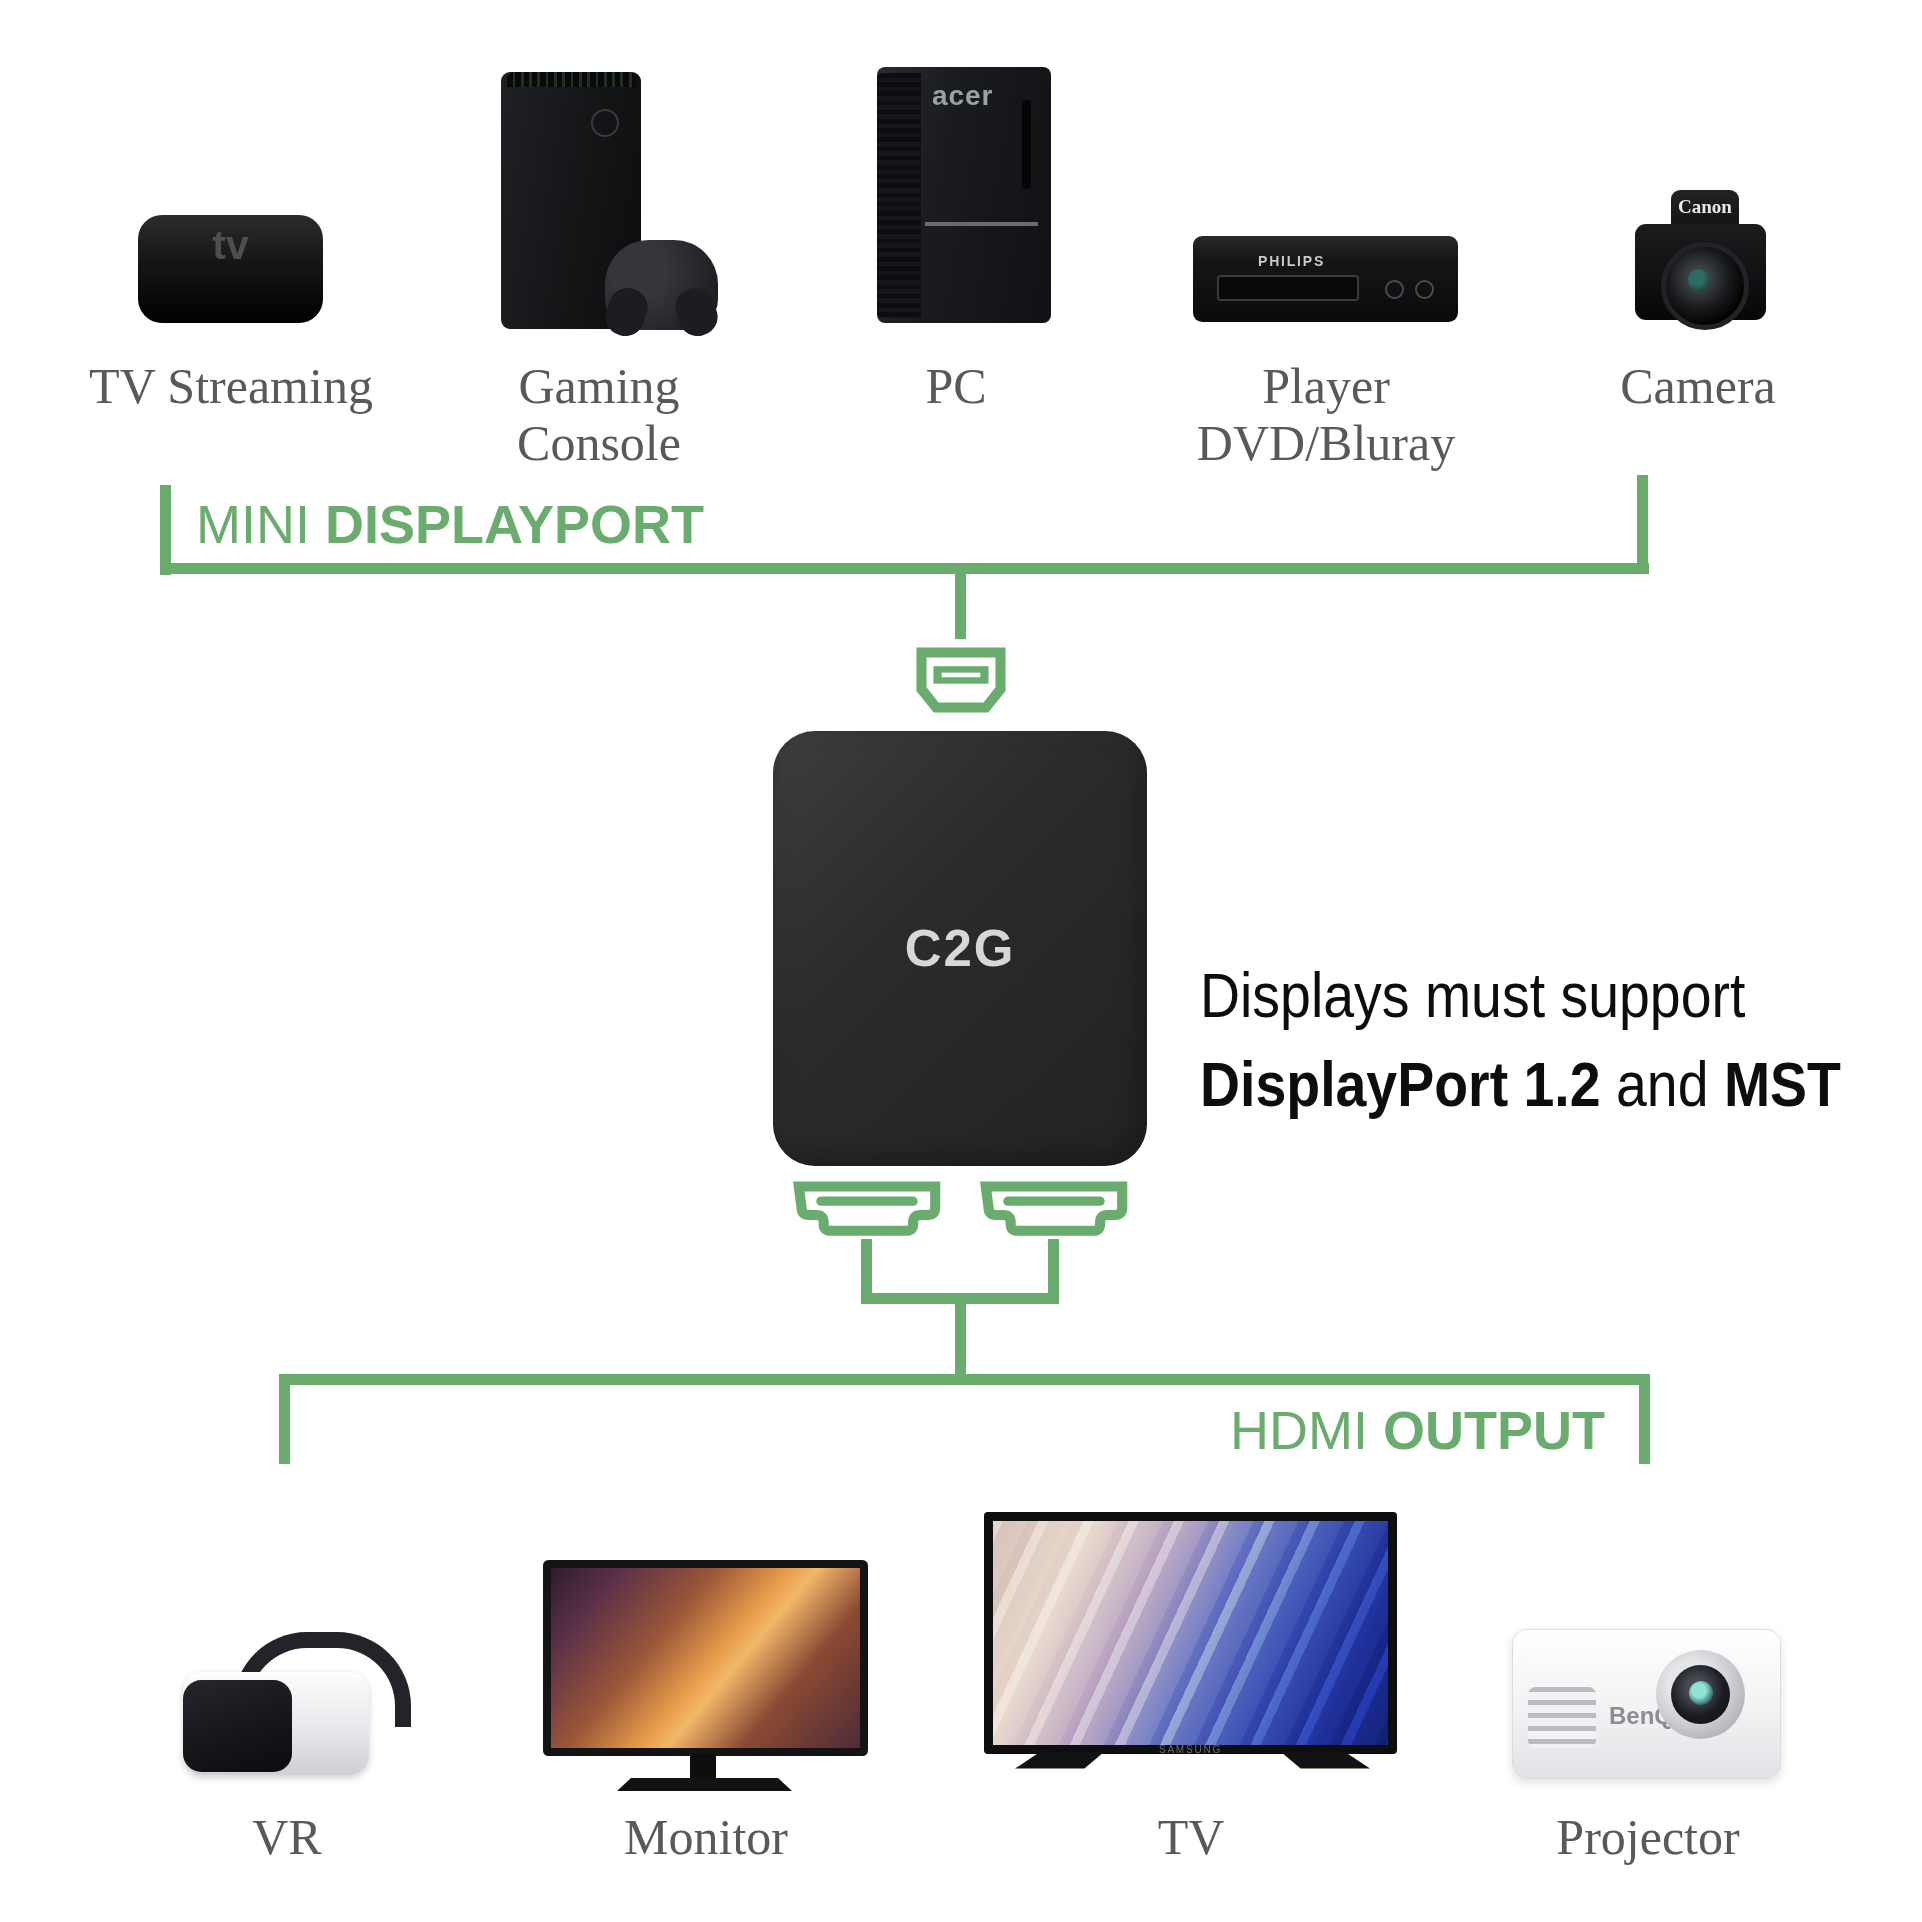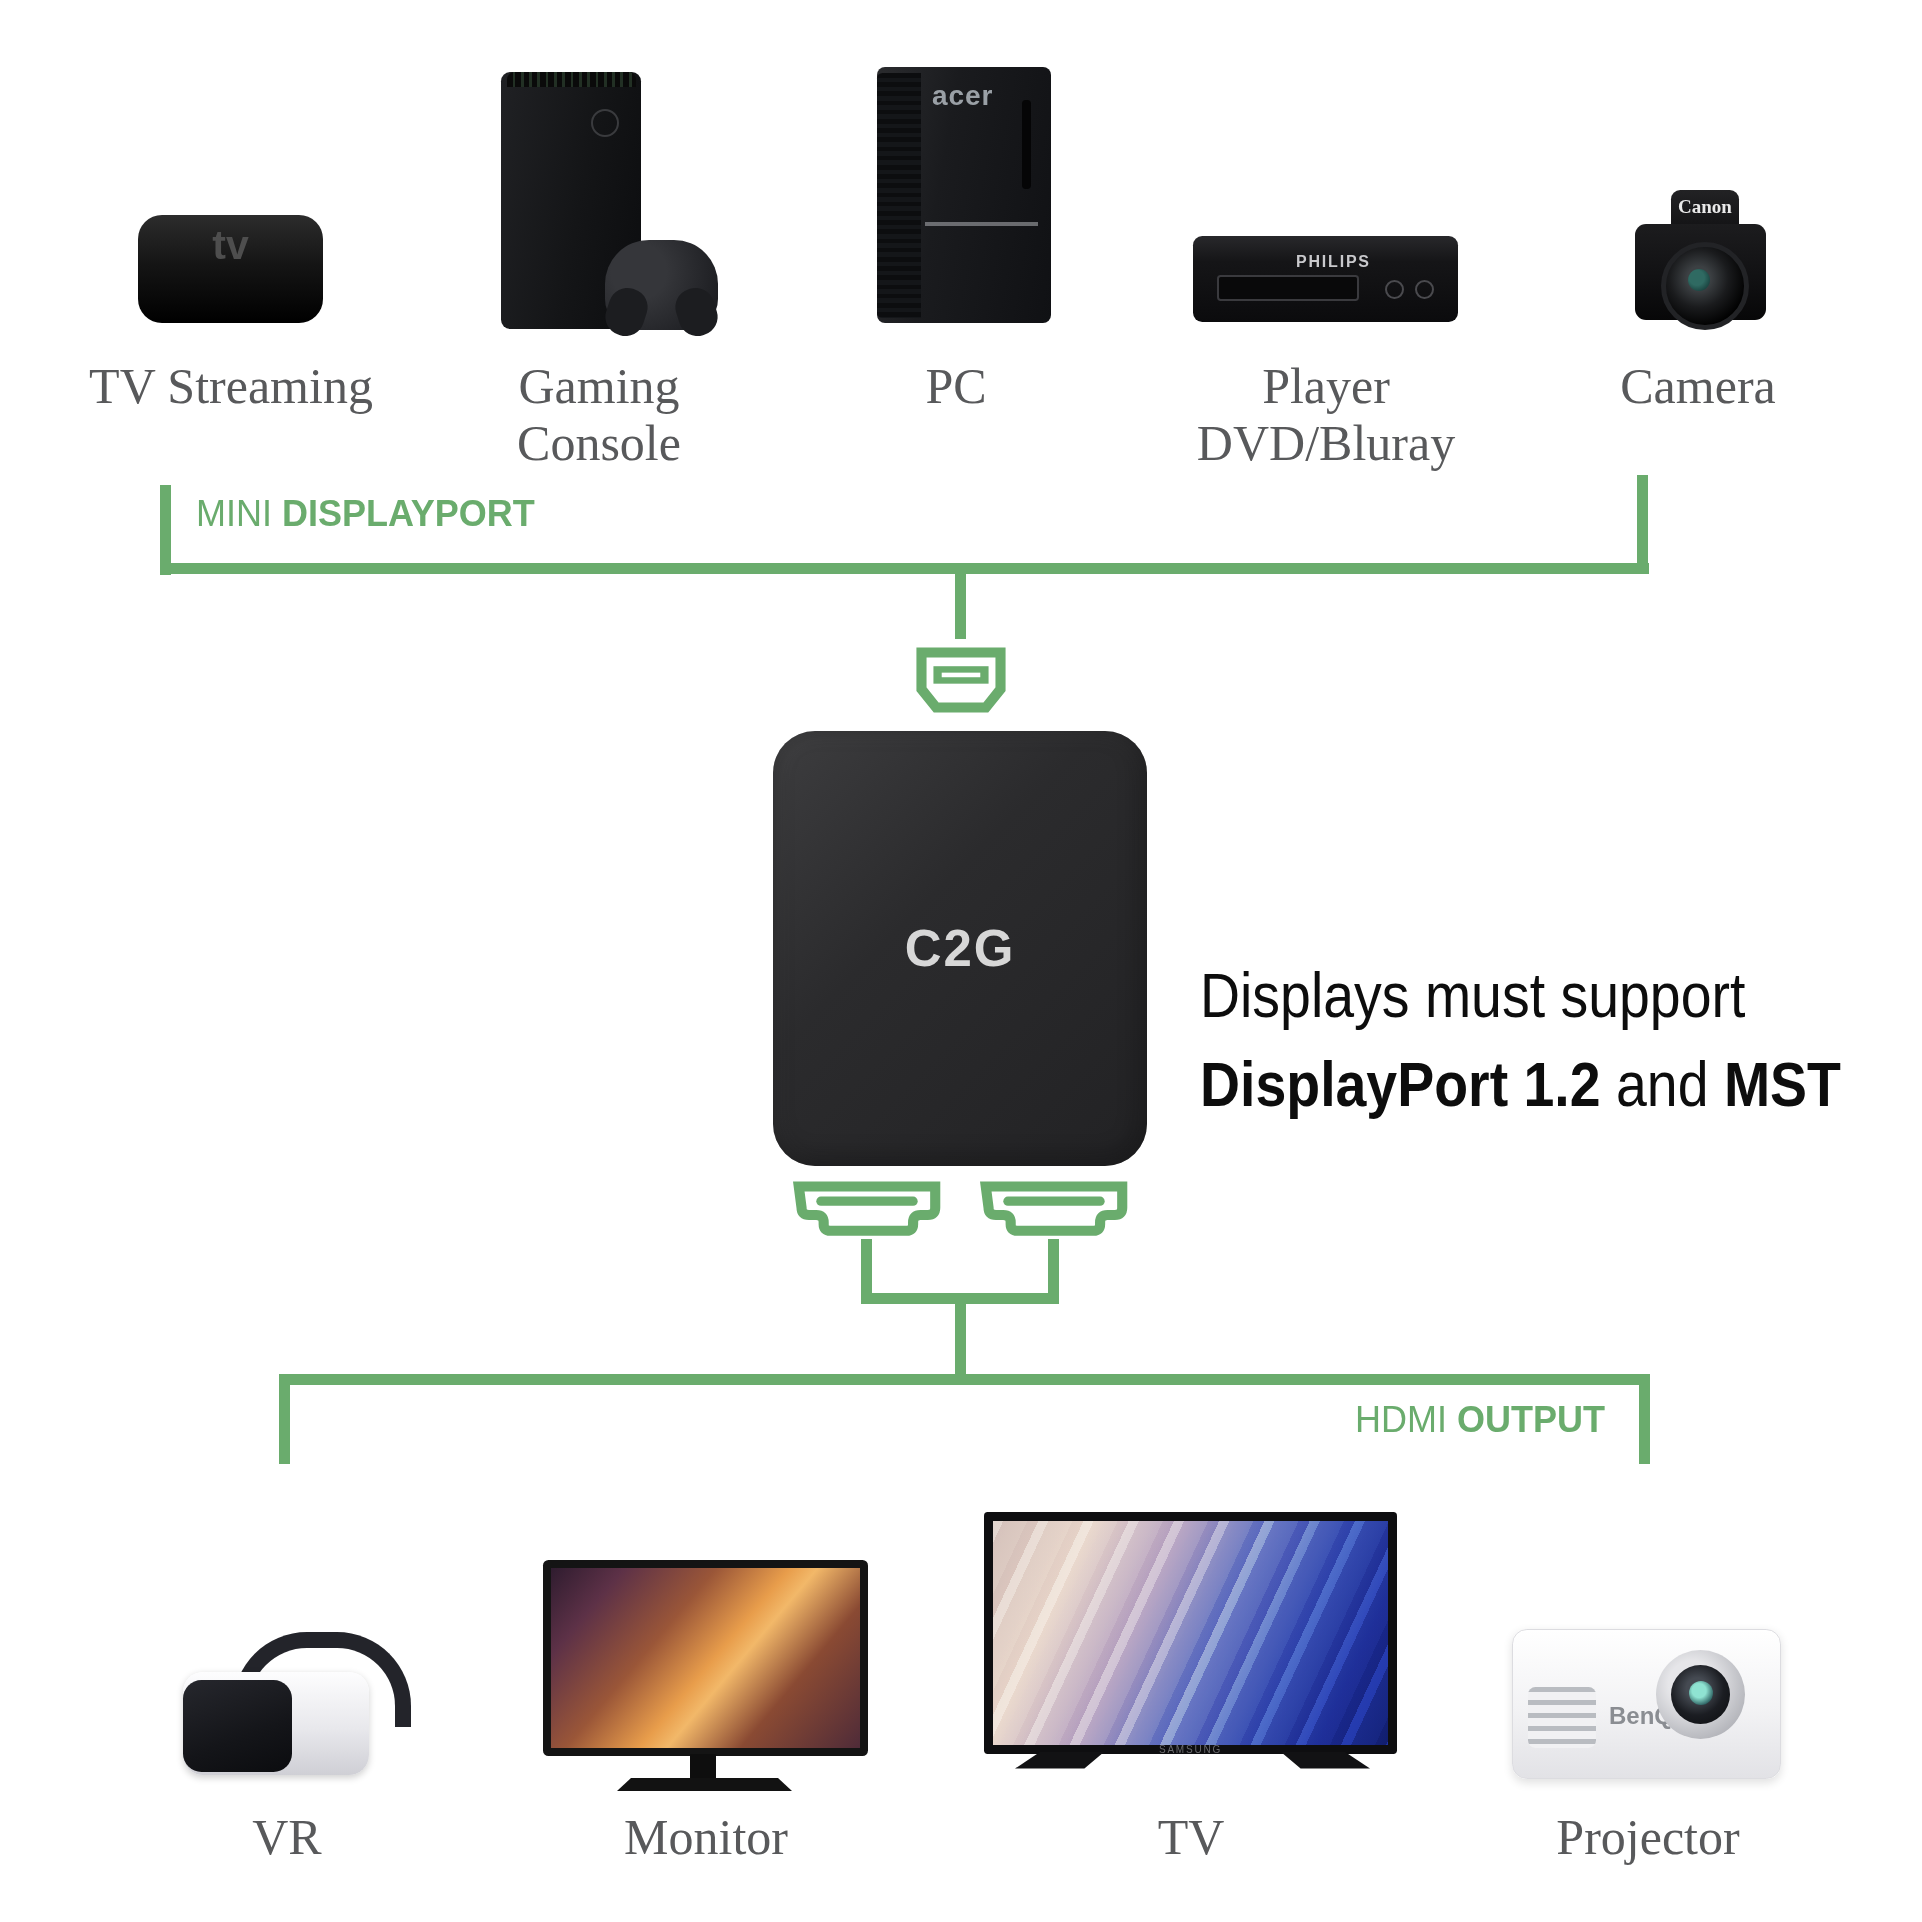--- a/index.html
+++ b/index.html
@@ -1,21 +1,21 @@
 <!DOCTYPE html>
 <html style="font-size:14.8px"><head>
 <meta charset="utf-8">
 <style>
   html,body{margin:0;padding:0;background:#fff;}
   #canvas{position:relative;width:1922px;height:1922px;background:#ffffff;
           font-family:"Liberation Sans",sans-serif;overflow:hidden;}
   .abs{position:absolute;}
   
   .gline{position:absolute;background:#6aac6d;}
-  .glabel{position:absolute;color:#6aac6d;font-size:36px;white-space:nowrap;letter-spacing:0px;}
+  .glabel{position:absolute;color:#6aac6d;font-size:54px;white-space:nowrap;letter-spacing:0px;}
   .glabel b{font-weight:700;}
   
   .dev-label{position:absolute;transform:translateX(-50%);text-align:center;
              color:#58595b;font-size:50px;line-height:57px;white-space:nowrap;}
   .dev-label span{display:block;font-family:Liberation Serif, serif;}
   
   .note{position:absolute;left:1200px;top:951px;color:#0d0d0d;font-size:63px;
         line-height:89px;transform:scaleX(0.88);transform-origin:left top;white-space:nowrap;}
   .note b{font-weight:700;}
   
@@ -46,21 +46,21 @@
   .pc-tower .side{position:absolute;left:0;top:5.5px;bottom:5.5px;width:44px;border-radius:5.5px 0 0 5.5px;
        background:repeating-linear-gradient(180deg,#0c0d0f 0 4.6px,#141619 4.6px 9.2px);}
   .pc-tower .trim{position:absolute;left:48px;right:13px;top:155px;height:3.7px;background:#8e9094;opacity:.7;}
   .pc-tower .drive{position:absolute;right:20px;top:33px;width:9.2px;height:89px;border-radius:3.7px;background:#050506;}
   .pc-brand{position:absolute;left:55px;top:13px;color:#9aa0a6;font-size:28px;font-weight:700;letter-spacing:0.9px;}
   .dvd{position:absolute;left:1193px;top:236px;width:265px;height:86px;border-radius:9.2px;
        background:linear-gradient(180deg,#28282b 0%,#151517 30%,#0b0b0d 100%);}
   .dvd .tray{position:absolute;left:24px;top:39px;width:138px;height:22px;border:2.8px solid #3a3a3e;border-radius:3.7px;background:#09090a;}
   .dvd .b1,.dvd .b2{position:absolute;top:44px;width:14.8px;height:14.8px;border-radius:50%;border:2.8px solid #4a4a4e;}
   .dvd .b1{right:54px;} .dvd .b2{right:24px;}
-  .dvd-brand{position:absolute;left:65px;top:16.6px;color:#c9c9cc;font-size:16px;letter-spacing:1.8px;font-weight:700;margin-left:38px;}
+  .dvd-brand{position:absolute;left:65px;top:16.6px;color:#c9c9cc;font-size:14px;letter-spacing:1.8px;font-weight:700;}
   .camera-body{position:absolute;left:1635px;top:224px;width:131px;height:96px;border-radius:11px;
        background:linear-gradient(180deg,#1c1c1e 0%,#101012 60%,#070708 100%);}
   .camera-hump{position:absolute;left:1671px;top:190px;width:68px;height:41px;border-radius:9.2px 9.2px 0 0;
        background:linear-gradient(180deg,#222224,#121214);display:flex;justify-content:center;}
   .camera-hump .brand{color:#e9e9e9;font-size:19px;font-weight:700;margin-top:5.5px;font-family:"Liberation Serif",serif;}
   .camera-lens{position:absolute;left:1661px;top:242px;width:78px;height:78px;border-radius:50%;
        background:radial-gradient(circle at 42% 40%,#3c4043 0 18%,#1a1b1d 45%,#000 75%);
        border:5.5px solid #222326;}
   .camera-lens:after{content:"";position:absolute;left:22px;top:22px;width:22px;height:22px;border-radius:50%;
        background:radial-gradient(circle at 40% 40%,#2f6a62 0 40%,#0d2a2a 100%);}

